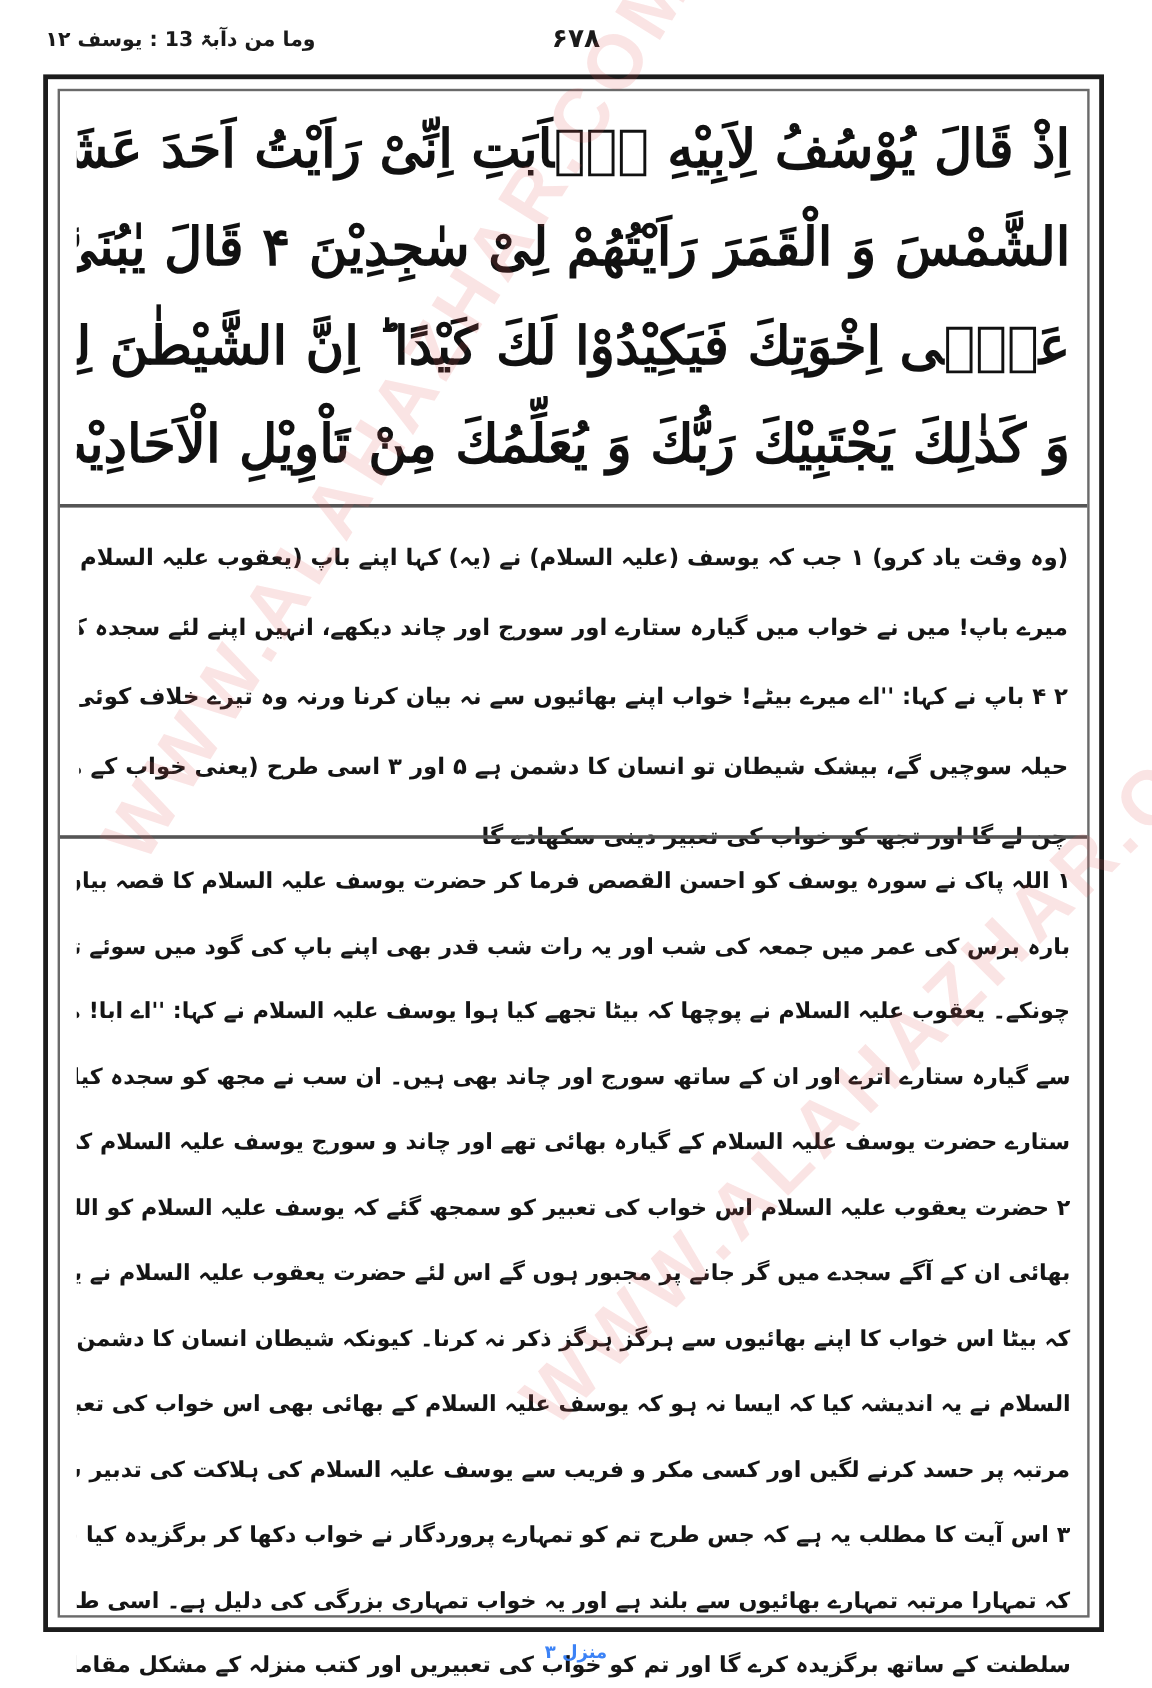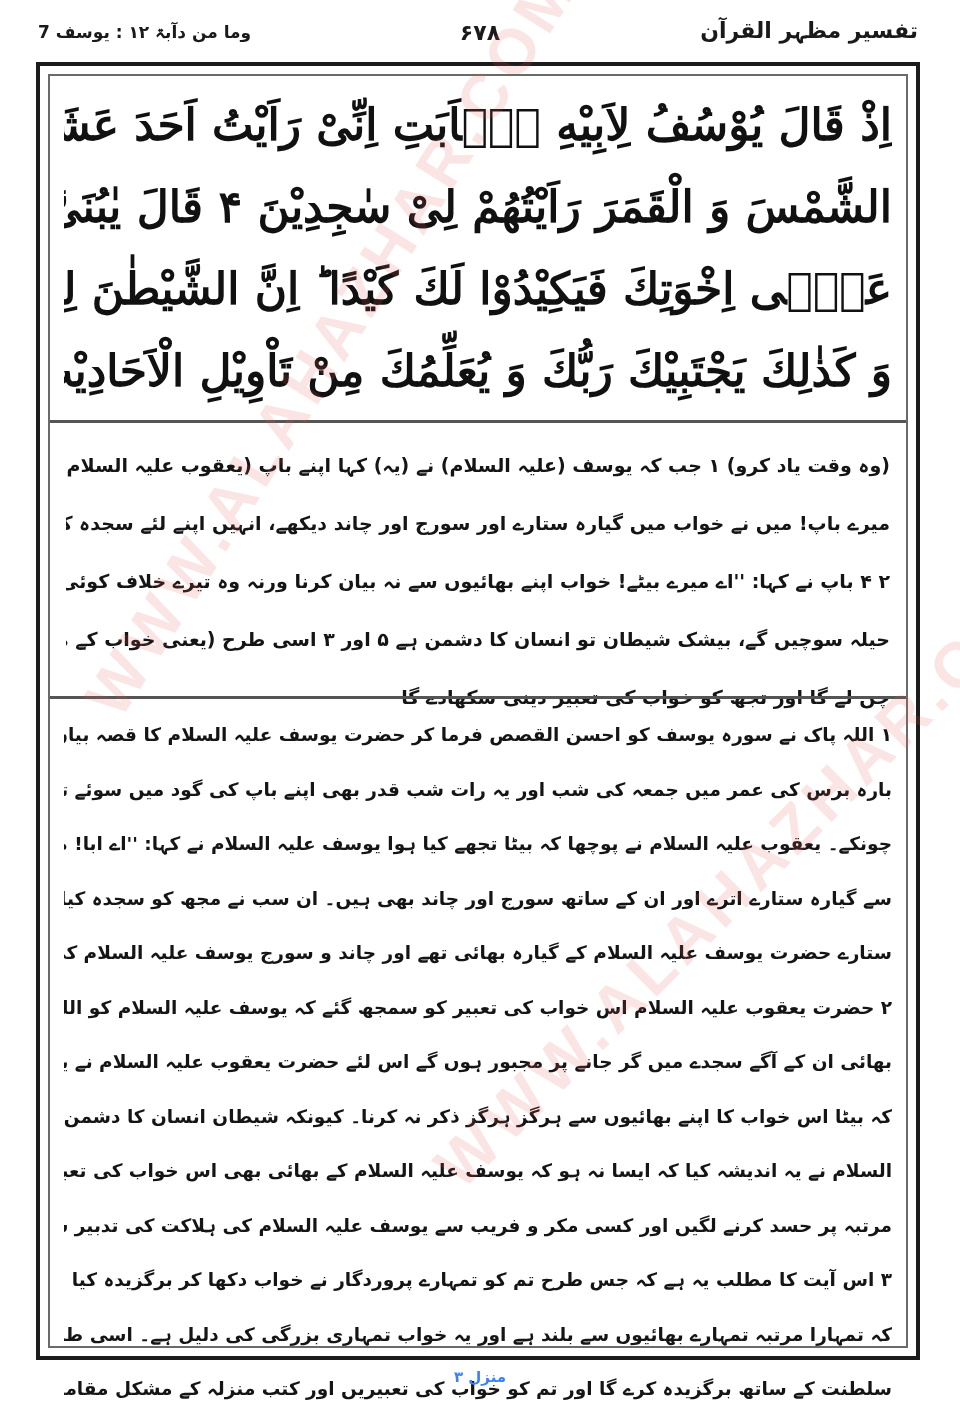--- a/index.html
+++ b/index.html
@@ -65,23 +65,22 @@
     color: rgba(225, 90, 90, 0.16); font-size: 64px; letter-spacing: 6px;
     transform-origin: left top; white-space: nowrap; pointer-events: none;
   }
   .wm1 { left: 70px; top: 690px; transform: rotate(-58deg); }
   .wm2 { left: 420px; top: 1150px; transform: rotate(-45deg); }
 </style>
 </head>
 <body>
 
 <div class="header">
-  <div class="hdr-right">تفسیر مظہر القرآن</div>
   <div class="hdr-center">۶۷۸</div>
-  <div class="hdr-left">وما من دآبۃ ۱۲ : یوسف 7</div>
+  <div class="hdr-left">وما من دآبۃ 13 : یوسف ۱۲</div>
 </div>
 
 <div class="frame-outer">
   <div class="frame-inner">
 
     <div class="section quran">
       <div class="ayah-line">اِذْ قَالَ یُوْسُفُ لِاَبِیْهِ یٰۤاَبَتِ اِنِّیْ رَاَیْتُ اَحَدَ عَشَرَ كَوْكَبًا وَّ</div>
       <div class="ayah-line">الشَّمْسَ وَ الْقَمَرَ رَاَیْتُهُمْ لِیْ سٰجِدِیْنَ ۴ قَالَ یٰبُنَیَّ لَا تَقْصُصْ رُءْیَاكَ</div>
       <div class="ayah-line">عَلٰۤى اِخْوَتِكَ فَیَكِیْدُوْا لَكَ كَیْدًا ؕ اِنَّ الشَّیْطٰنَ لِلْاِنْسَانِ عَدُوٌّ مُّبِیْنٌ ۵</div>
       <div class="ayah-line last">وَ كَذٰلِكَ یَجْتَبِیْكَ رَبُّكَ وَ یُعَلِّمُكَ مِنْ تَاْوِیْلِ الْاَحَادِیْثِ</div>

